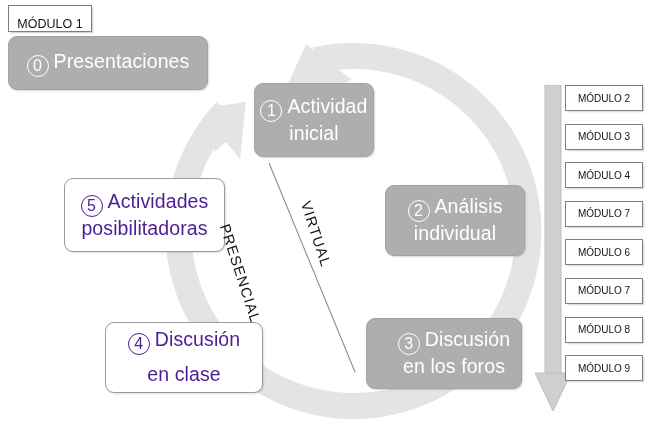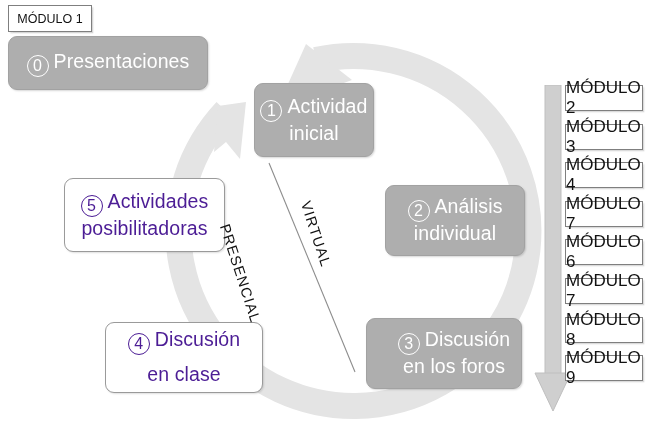--- a/index.html
+++ b/index.html
@@ -79,21 +79,21 @@
   #modulo-1 {
     position: absolute;
     left: 8px;
     top: 5px;
     width: 84px;
     height: 27px;
     box-sizing: border-box;
     border: 1px solid #7f7f7f;
     background: #ffffff;
     display: flex;
-    align-items: center;
+    align-items: flex-end;
     justify-content: center;
     font-size: 12.5px;
     color: #121212;
     box-shadow: 1.5px 1.5px 1.5px rgba(0,0,0,0.16);
   }
   
   #module-column {
     position: absolute;
     left: 565px;
     top: 85px;
@@ -101,21 +101,21 @@
   }
   .module-chip {
     box-sizing: border-box;
     width: 78px;
     height: 26px;
     border: 1px solid #7f7f7f;
     background: #ffffff;
     display: flex;
     align-items: center;
     justify-content: center;
-    font-size: 17px;
+    font-size: 10px;
     color: #121212;
     margin-bottom: 12.6px;
     box-shadow: 1.5px 1.5px 1.5px rgba(0,0,0,0.14);
   }
   #down-arrow {
     position: absolute;
     left: 533px;
     top: 85px;
   }
   

